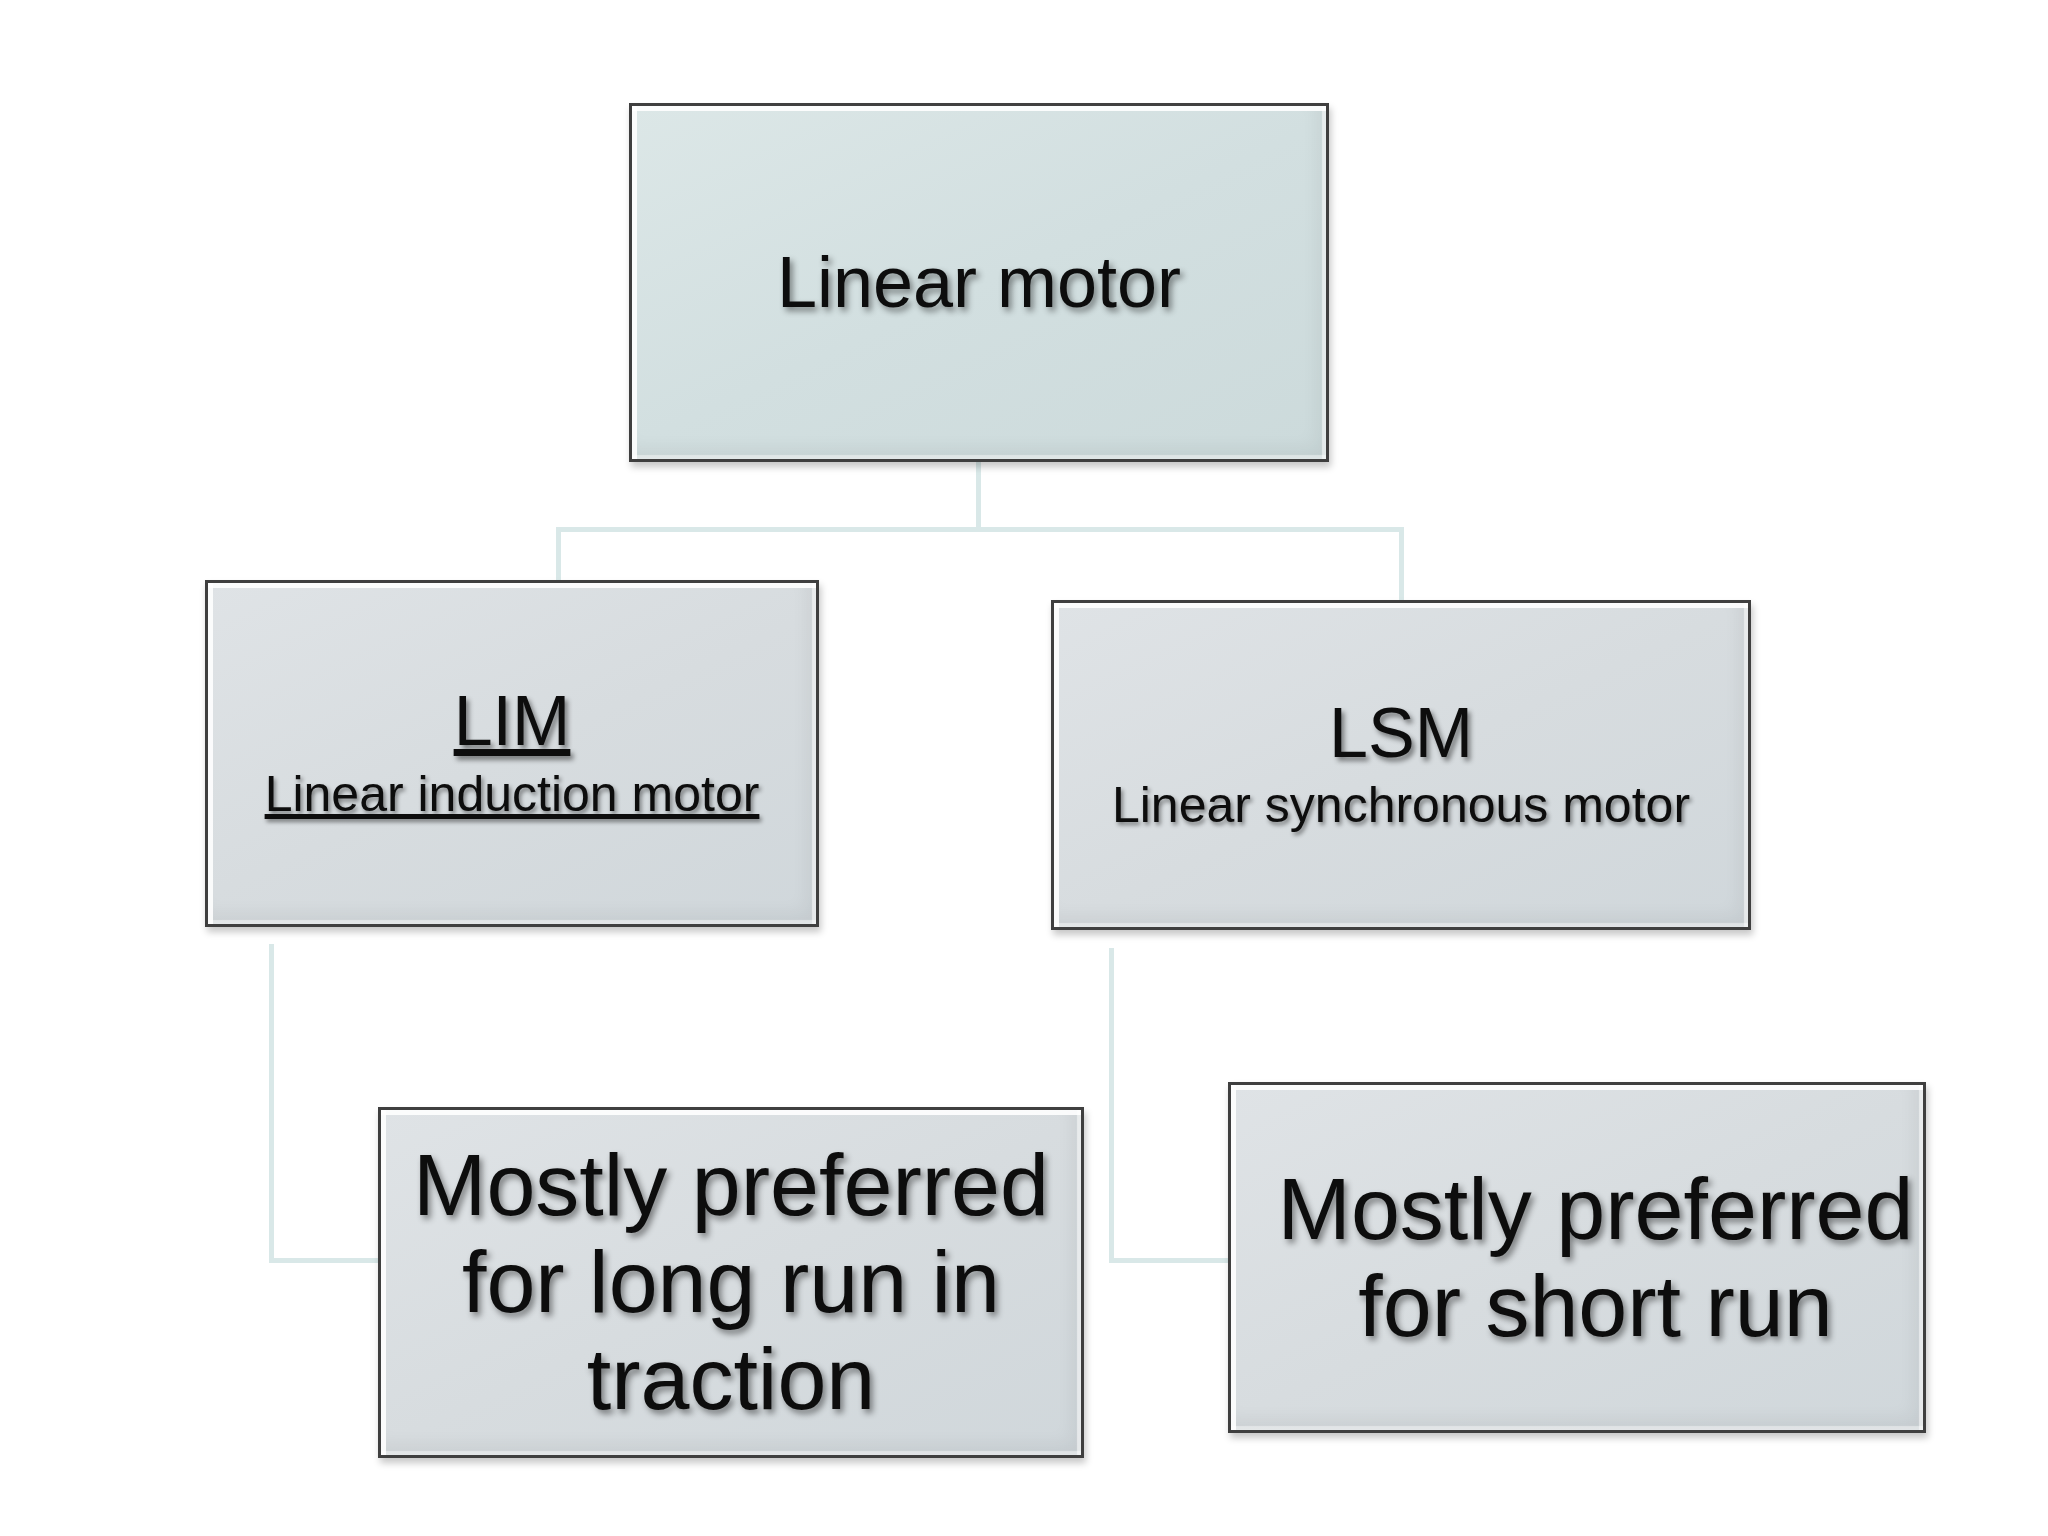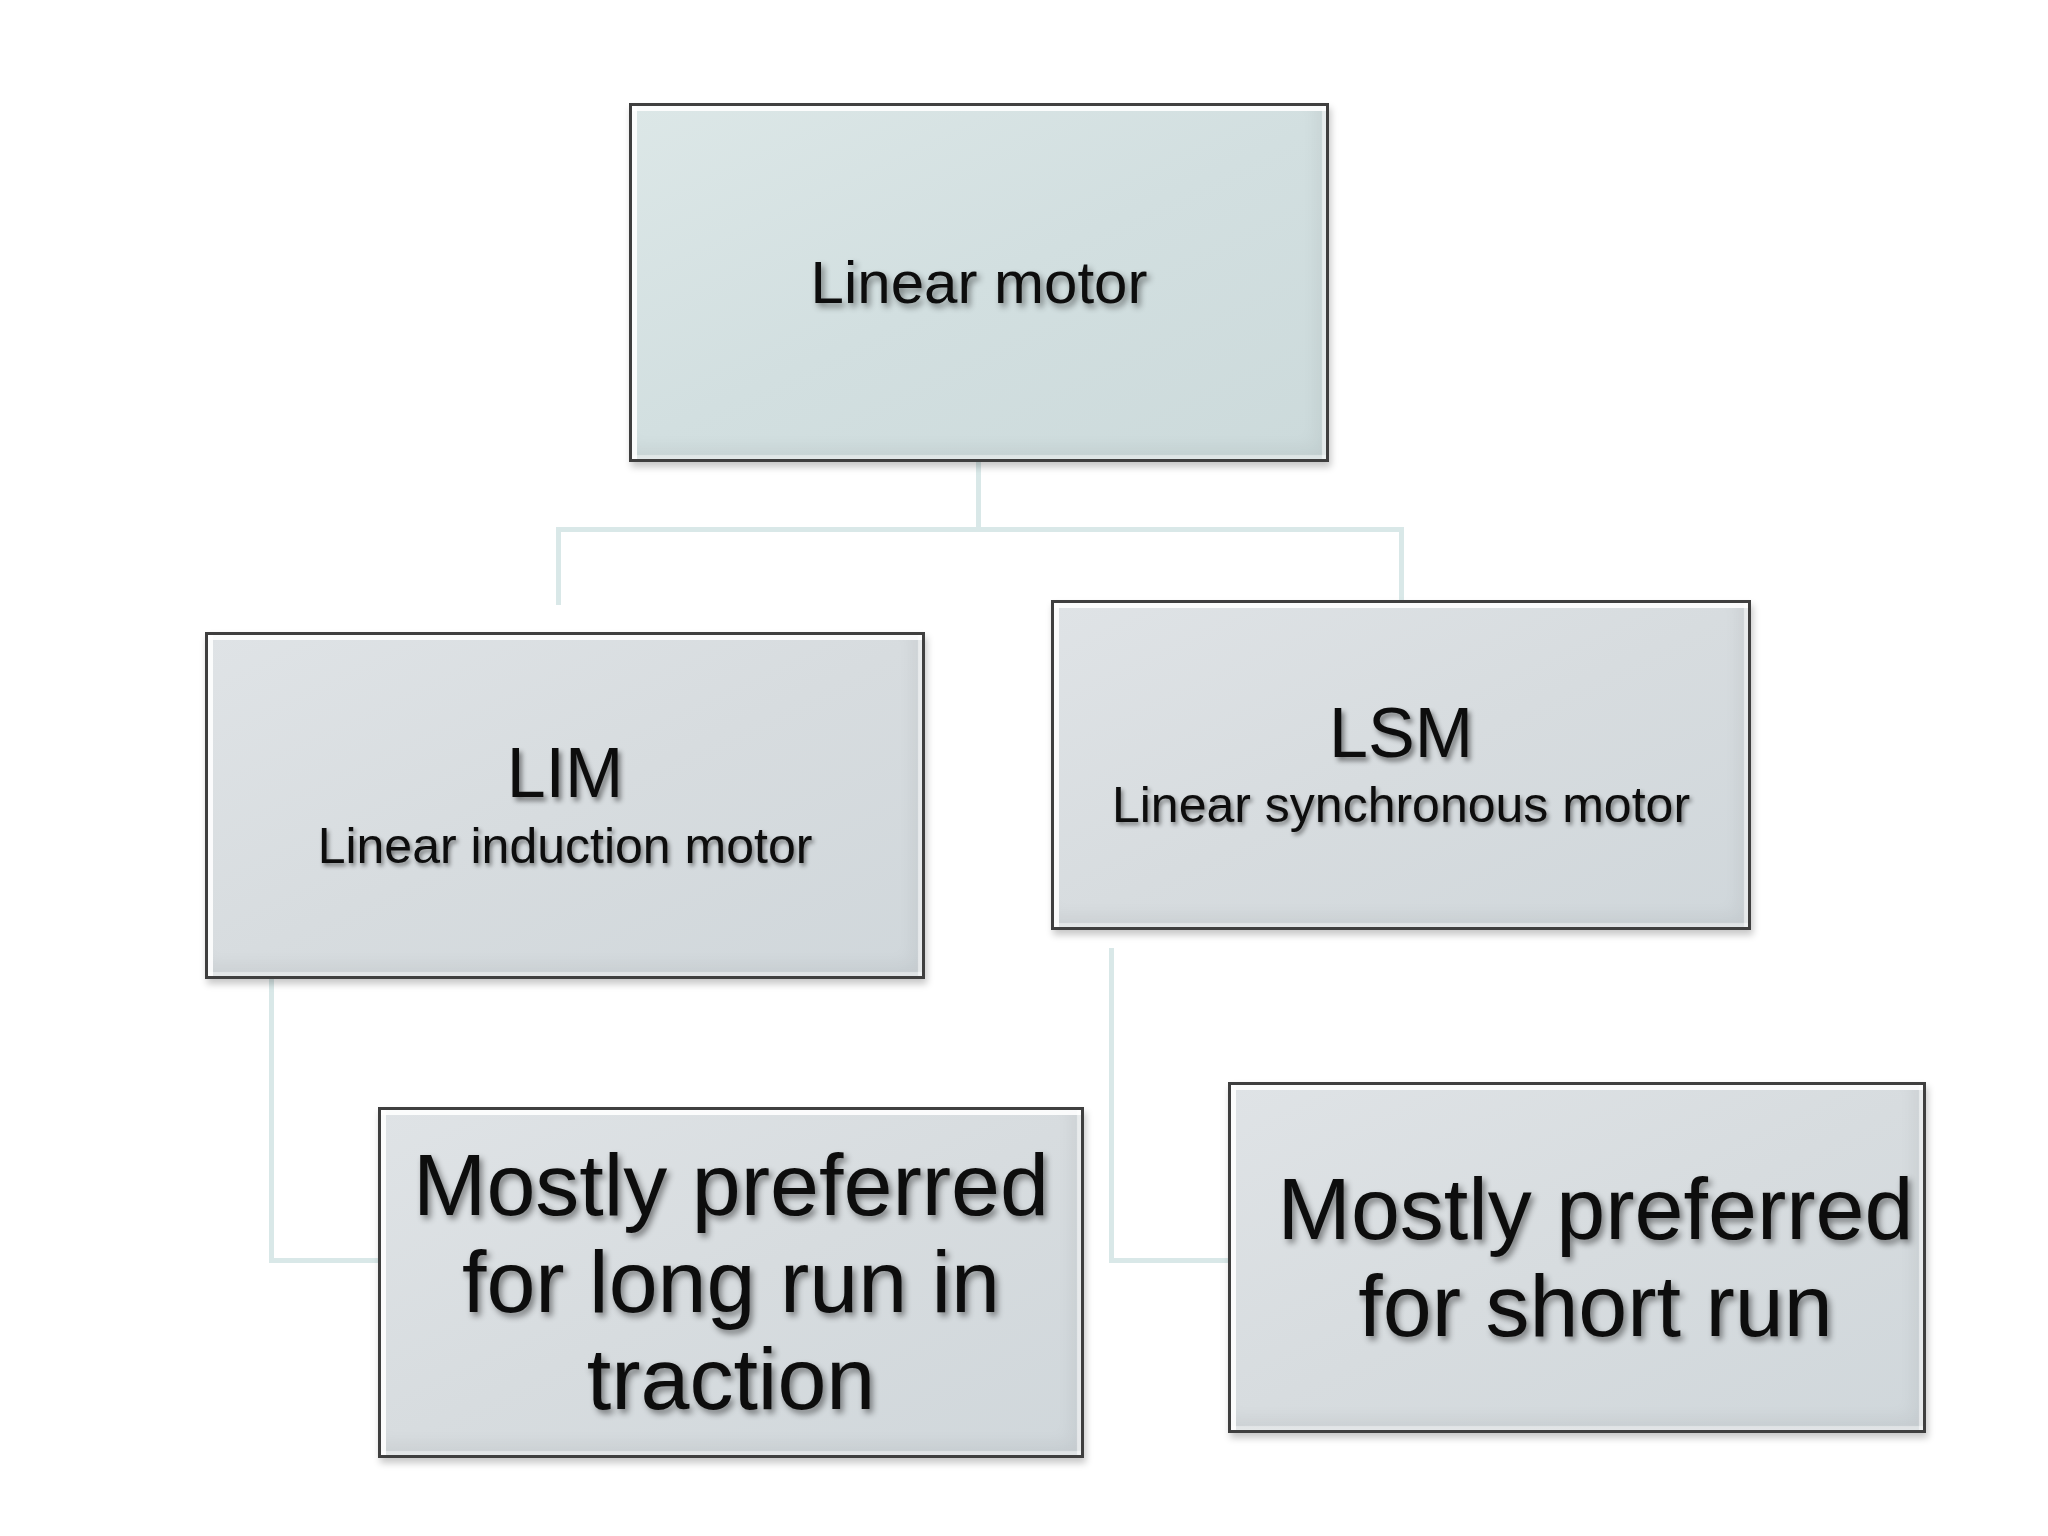--- a/index.html
+++ b/index.html
@@ -37,21 +37,21 @@
       inset 5px 0 0 rgba(255,255,255,0.88),
       inset 0 5px 0 rgba(255,255,255,0.88),
       inset -4px 0 1px rgba(255,255,255,0.55),
       inset 0 -4px 1px rgba(255,255,255,0.45),
       inset -8px -10px 18px rgba(0,0,0,0.06);
   }
   .node.root {
     background: linear-gradient(155deg, #dce7e7 0%, #d2dfe0 50%, #ccdadb 100%);
   }
   .node .title {
-    font-size: 60px;
+    font-size: 72px;
     line-height: 1.1;
     text-shadow: 3px 4px 6px rgba(0,0,0,0.45);
     white-space: nowrap;
   }
   .node .abbr {
     font-size: 70px;
     line-height: 1.15;
     text-shadow: 3px 4px 5px rgba(0,0,0,0.45);
   }
   .node .caption {
@@ -78,21 +78,21 @@
   <div class="conn" style="left:1399px; top:527px;  width:5px;   height:78px;"></div>
   <div class="conn" style="left:269px;  top:944px;  width:5px;   height:319px;"></div>
   <div class="conn" style="left:269px;  top:1258px; width:115px; height:5px;"></div>
   <div class="conn" style="left:1109px; top:948px;  width:5px;   height:315px;"></div>
   <div class="conn" style="left:1109px; top:1258px; width:125px; height:5px;"></div>
 
   <div class="node root" style="left:629px; top:103px; width:700px; height:359px;">
     <div class="title">Linear motor</div>
   </div>
 
-  <div class="node child" style="left:205px; top:632px; width:720px; height:347px;">
+  <div class="node child" style="left:205px; top:580px; width:614px; height:347px;text-decoration:underline;">
     <div class="abbr">LIM</div>
     <div class="caption">Linear induction motor</div>
   </div>
 
   <div class="node child" style="left:1051px; top:600px; width:700px; height:330px;">
     <div class="abbr">LSM</div>
     <div class="caption">Linear synchronous motor</div>
   </div>
 
   <div class="node note" style="left:378px; top:1082px; width:706px; height:351px;margin-top:25px;">

